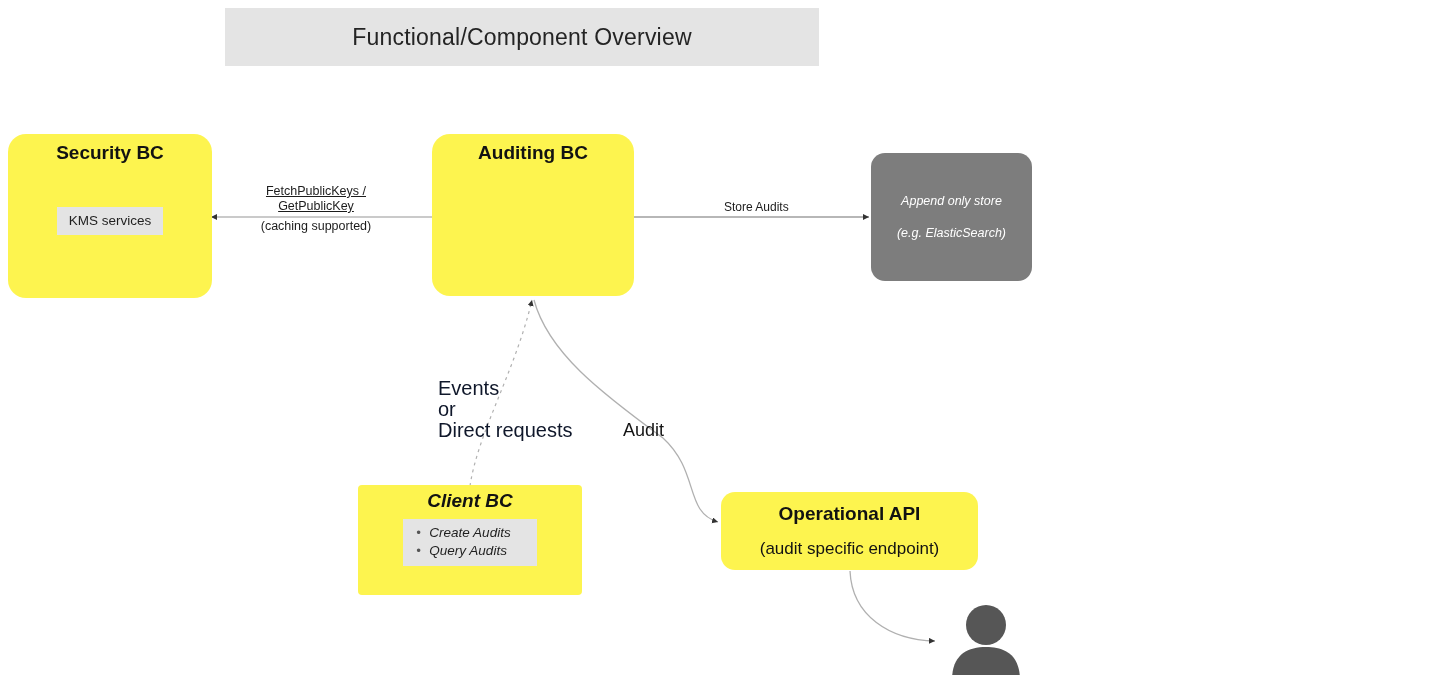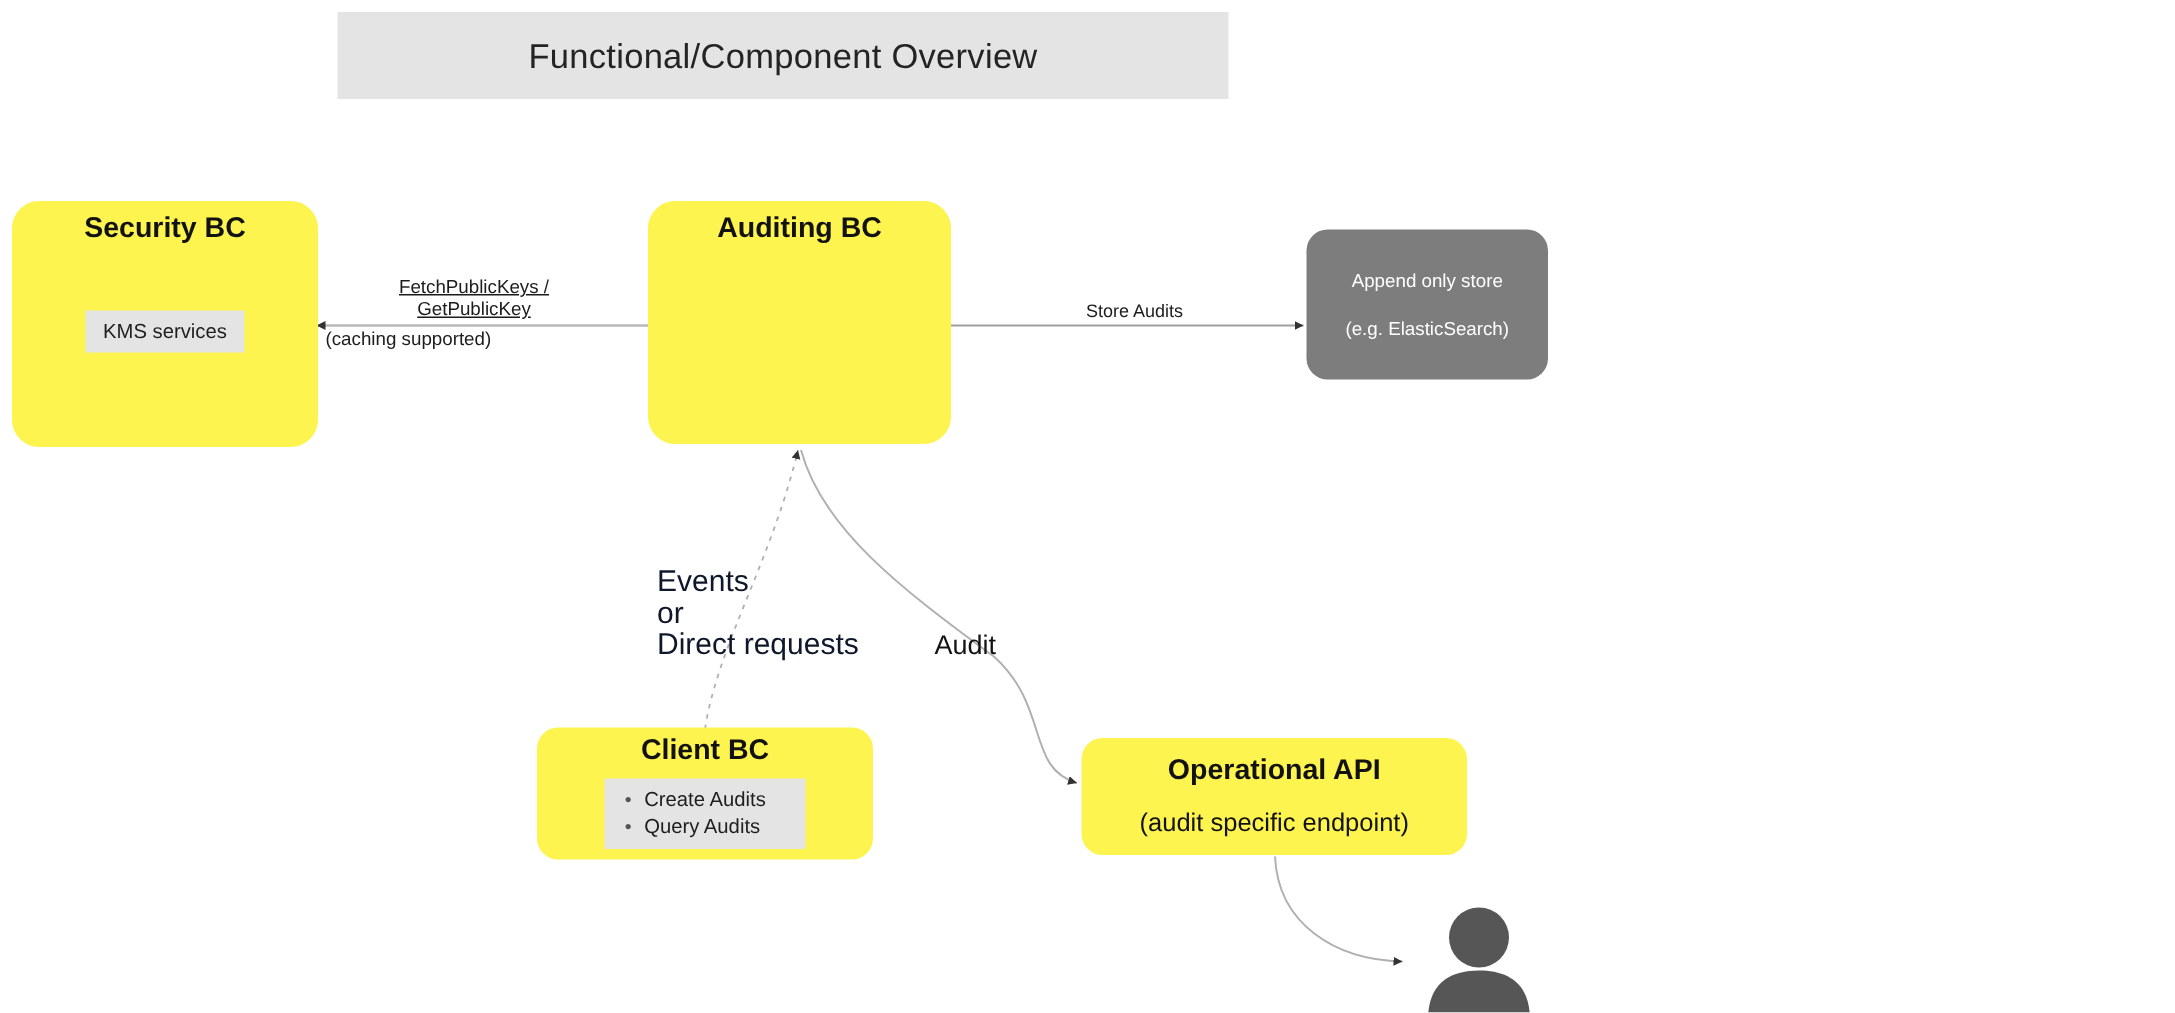--- a/index.html
+++ b/index.html
@@ -88,40 +88,42 @@
     height: 162px;
   }
   #auditing-bc .node-title {
     margin-top: 8px;
   }
   
   #append-store {
     left: 871px;
     top: 153px;
     width: 161px;
-    height: 100px;
+    height: 128px;
     display: flex;
     flex-direction: column;
     align-items: center;
     justify-content: center;
+    font-style: italic;
   }
   #append-store .store-line {
     color: #ffffff;
     font-size: 12.5px;
     line-height: 1;
     text-align: center;
   }
   #append-store .store-line.first { margin-bottom: 20px; }
   
   #client-bc {
     left: 358px;
     top: 485px;
     width: 224px;
-    height: 88px;
-    border-radius: 14px;
+    height: 110px;
+    border-radius: 4px;
+    font-style: italic;
   }
   #client-bc .node-title { margin-top: 5px; }
   #client-bc .inner-wrap {
     display: flex;
     justify-content: center;
     margin-top: 7px;
   }
   #client-bc .inner-label {
     padding: 5px 26px 6px 10px;
     text-align: left;
@@ -183,20 +185,21 @@
     left: 217px;
     top: 184px;
     width: 198px;
     text-align: center;
     text-decoration: underline;
   }
   #label-caching {
     left: 217px;
     top: 219px;
     width: 198px;
+    text-align: center;
   }
   #label-store-audits {
     left: 724px;
     top: 200px;
     font-size: 12px;
   }
   #label-events {
     left: 438px;
     top: 378px;
     font-size: 20px;

